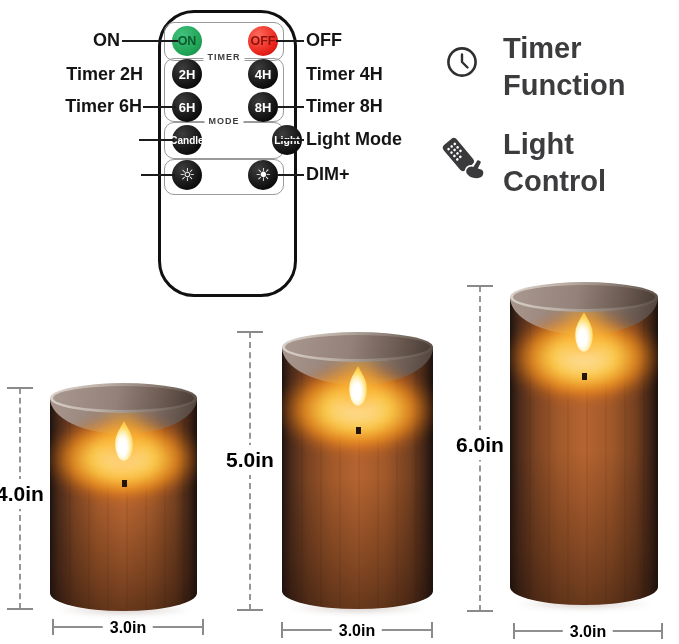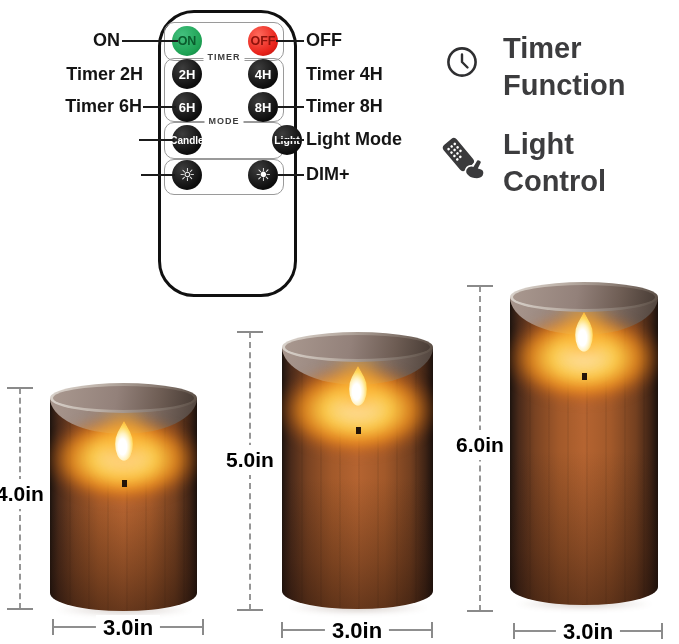--- a/index.html
+++ b/index.html
@@ -90,21 +90,21 @@
   .vdim .vline{position:absolute;left:-1px;top:0;bottom:0;border-left:2px dashed var(--dimension-line,#969696);}
   .vdim .cap{position:absolute;left:-13px;width:26px;height:0;border-top:2px solid #8a8a8a;}
   .vdim .cap.t{top:-1px;} .vdim .cap.b{bottom:-1px;}
   .vdim .dlabel{position:absolute;left:0;transform:translate(-50%,-50%);background:#fff;padding:3px 1px;
         font-size:21px;font-weight:bold;color:#000;white-space:nowrap;}
   .hdim{position:absolute;height:0;z-index:2;}
   .hdim .hline{position:absolute;left:0;right:0;top:-1px;border-top:2px solid #8f8f8f;}
   .hdim .cap{position:absolute;top:-8px;height:16px;width:0;border-left:2px solid #8a8a8a;}
   .hdim .cap.l{left:-1px;} .hdim .cap.r{right:-1px;}
   .hdim .dlabel{position:absolute;left:50%;top:1px;transform:translate(-50%,-50%);background:#fff;
-        padding:0 7px;font-size:22px;font-weight:bold;color:#000;white-space:nowrap;}
+        padding:0 7px;font-size:16px;font-weight:bold;color:#000;white-space:nowrap;}
   .v1{left:20px;top:388px;height:221px;} .v1 .dlabel{top:48%;}
   .v2{left:250px;top:332px;height:278px;} .v2 .dlabel{top:46%;}
   .v3{left:480px;top:286px;height:325px;} .v3 .dlabel{top:49%;}
   .h1{left:53px;top:627px;width:150px;}
   .h2{left:282px;top:630px;width:150px;}
   .h3{left:514px;top:631px;width:148px;}
 </style>
 </head>
 <body>
 

